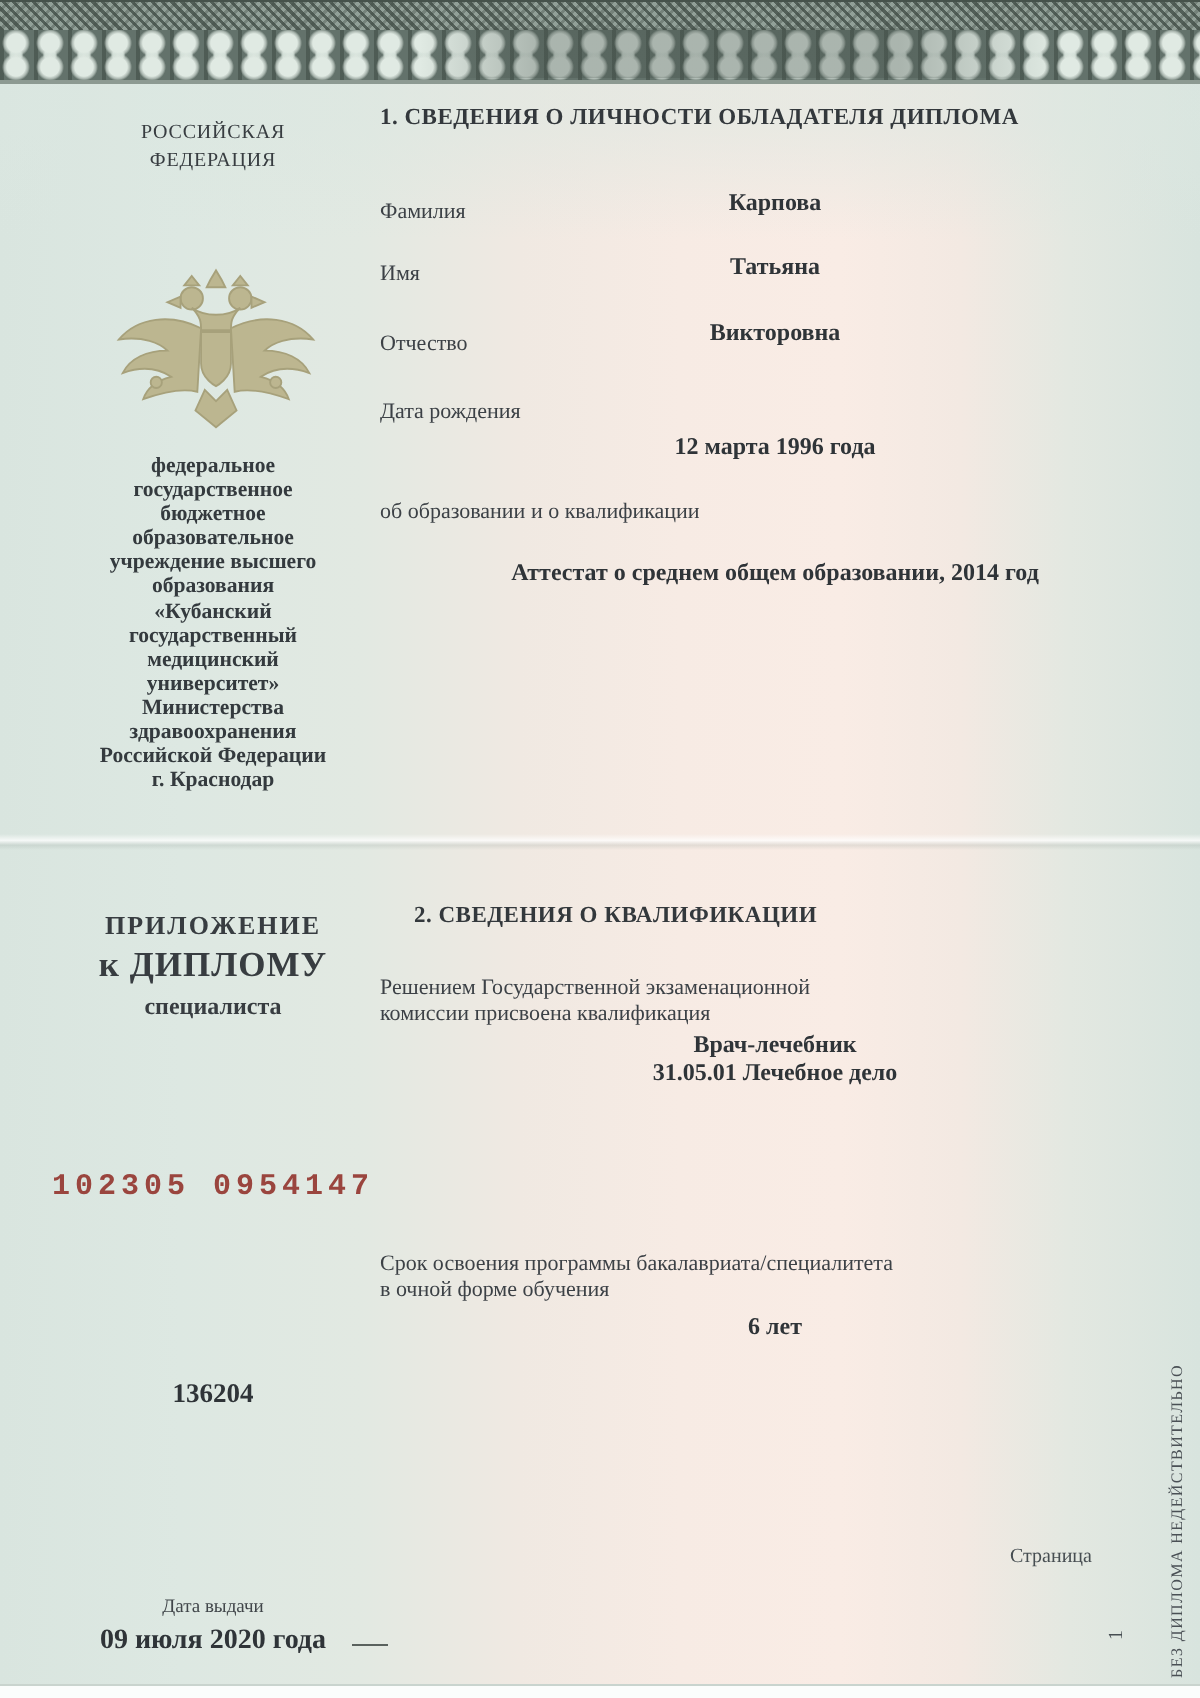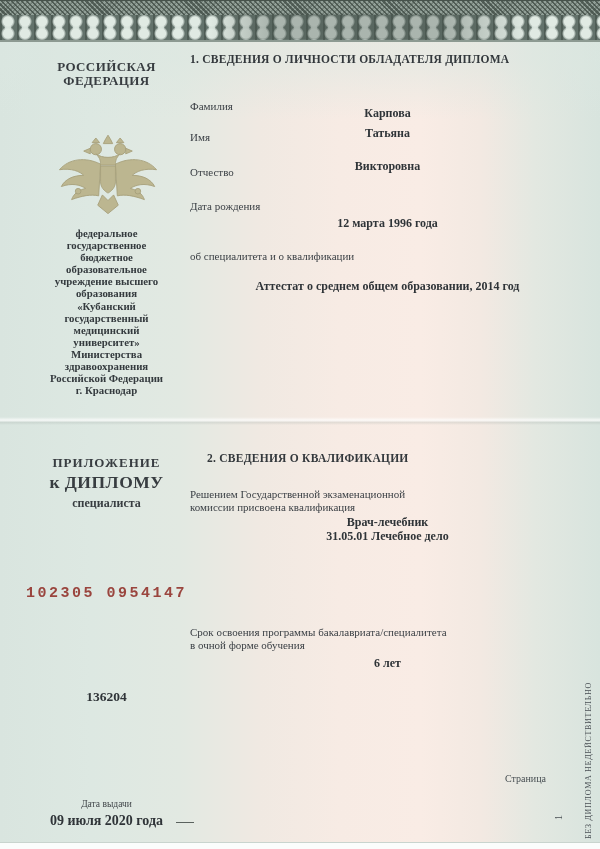--- a/index.html
+++ b/index.html
@@ -46,21 +46,21 @@
   .crease{position:absolute;top:417px;left:0;right:0;height:8px;
     background:linear-gradient(180deg, rgba(255,255,255,0), rgba(255,255,255,.75) 40%, rgba(150,162,156,.22) 70%, rgba(255,255,255,0));}
   .bottom-edge{position:absolute;bottom:0;left:0;right:0;height:6px;background:#fbfdfc;border-top:1px solid #c9d4ce;}
   
   .abs{position:absolute;}
   .lbl{font-size:11px;line-height:13px;color:#3c4146;}
   .val{font-size:12px;font-weight:700;color:#2f3438;}
   .sec-title{font-size:11.5px;font-weight:700;letter-spacing:.25px;color:#33383c;}
   
   .country{left:24px;top:60px;width:165px;text-align:center;
-    font-size:13px;font-weight:700;letter-spacing:.4px;line-height:13.5px;}
+    font-size:10px;font-weight:400;letter-spacing:.4px;line-height:13.5px;}
   .eagle{left:52px;top:130px;width:112px;height:100px;opacity:.85;}
   .institution{left:20px;top:227px;width:173px;text-align:center;
     font-size:10.8px;font-weight:700;line-height:12.1px;color:#343a3e;}
   .supp{left:24px;top:455px;width:165px;text-align:center;}
   .supp .l1{font-size:13px;font-weight:700;letter-spacing:1px;}
   .supp .l2{font-size:17.5px;font-weight:700;letter-spacing:.5px;margin-top:1px;}
   .supp .l3{font-size:12px;font-weight:700;margin-top:3px;}
   .serial{left:26px;top:585px;font-family:Liberation Mono, monospace;
     font-size:15px;font-weight:700;letter-spacing:2.5px;color:#9a453e;}
   .regblock{left:24px;top:686px;width:165px;text-align:center;}
@@ -147,33 +147,33 @@
   </div>
 
   <div class="abs issueblock">
     <div class="small">Дата выдачи</div>
     <div class="date">09 июля 2020 года</div>
   </div>
 
   <div class="abs sec-title rlab" style="top:53px;">1. СВЕДЕНИЯ О ЛИЧНОСТИ ОБЛАДАТЕЛЯ ДИПЛОМА</div>
 
   <div class="abs lbl rlab" style="top:100px;">Фамилия</div>
-  <div class="abs val rval" style="top:106px;">Карпова</div>
+  <div class="abs val rval" style="top:94px;">Карпова</div>
 
   <div class="abs lbl rlab" style="top:131px;">Имя</div>
   <div class="abs val rval" style="top:126px;">Татьяна</div>
 
   <div class="abs lbl rlab" style="top:166px;">Отчество</div>
   <div class="abs val rval" style="top:159px;">Викторовна</div>
 
   <div class="abs lbl rlab" style="top:200px;">Дата рождения</div>
   <div class="abs val rval" style="top:194px;margin-top:22px;">12 марта 1996 года</div>
 
   <div class="abs lbl rlab" style="top:250px;">
-    <div>об специалитета и о квалификации</div>
+    <div>об образовании и о квалификации</div>
   </div>
   <div class="abs val rval" style="top:279px;">Аттестат о среднем общем образовании, 2014 год</div>
 
   <div class="abs sec-title rlab" style="top:452px;margin-left:17px;">2. СВЕДЕНИЯ О КВАЛИФИКАЦИИ</div>
 
   <div class="abs lbl rlab" style="top:488px;">
     <div>Решением Государственной экзаменационной</div>
     <div>комиссии присвоена квалификация</div>
   </div>
   <div class="abs val rval" style="top:515px;">Врач-лечебник</div>

